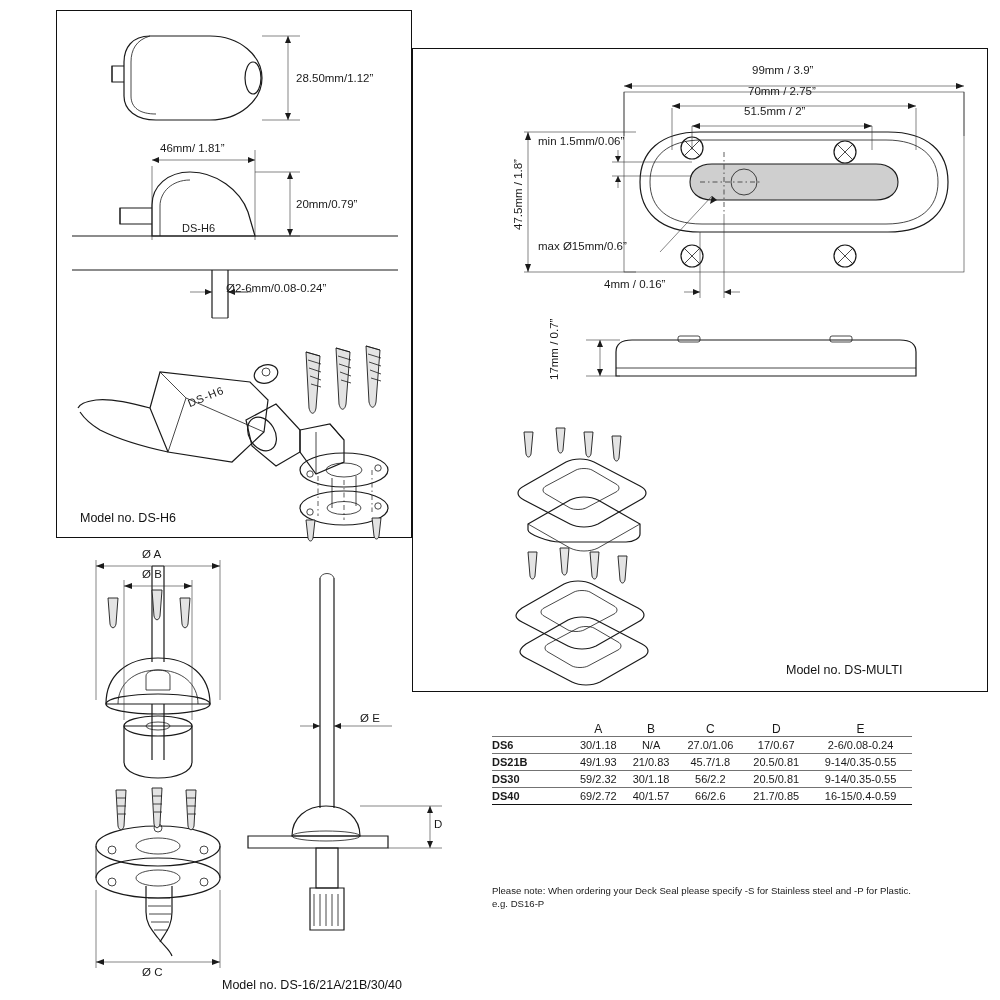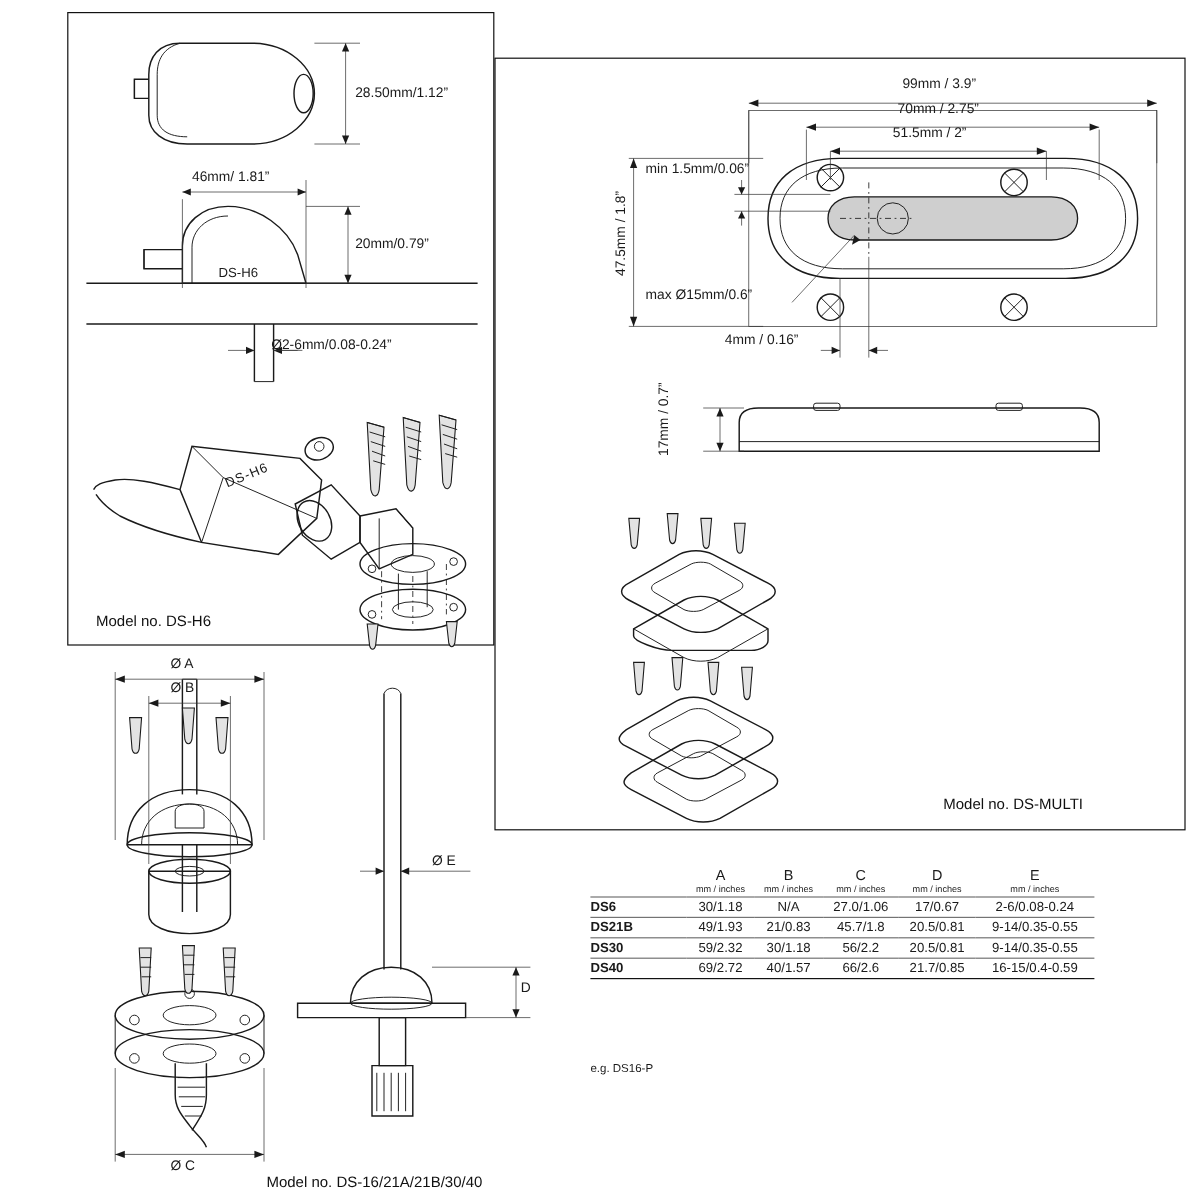--- a/index.html
+++ b/index.html
@@ -392,28 +392,20 @@
     <table>
       <thead>
         <tr>
           <th class="colhead" style="width:80px"></th>
           <th class="colhead">A</th>
           <th class="colhead">B</th>
           <th class="colhead">C</th>
           <th class="colhead">D</th>
           <th class="colhead">E</th>
         </tr>
-        <tr class="unitrow">
-          <td></td>
-          <td>mm / inches</td>
-          <td>mm / inches</td>
-          <td>mm / inches</td>
-          <td>mm / inches</td>
-          <td>mm / inches</td>
-        </tr>
       </thead>
       <tbody>
         <tr class="datarow">
           <td class="rowname">DS6</td>
           <td>30/1.18</td>
           <td>N/A</td>
           <td>27.0/1.06</td>
           <td>17/0.67</td>
           <td>2-6/0.08-0.24</td>
         </tr>
@@ -440,16 +432,17 @@
           <td>66/2.6</td>
           <td>21.7/0.85</td>
           <td>16-15/0.4-0.59</td>
         </tr>
       </tbody>
     </table>
     <div style="border-bottom:1.2px solid #111;width:420px;"></div>
   </div>
 
   <div class="note">
+    <div>Please note: When ordering your Deck Seal please specify -S for Stainless steel and -P for Plastic.</div>
     <div>e.g. DS16-P</div>
   </div>
 
 </div>
 
 </body></html>

